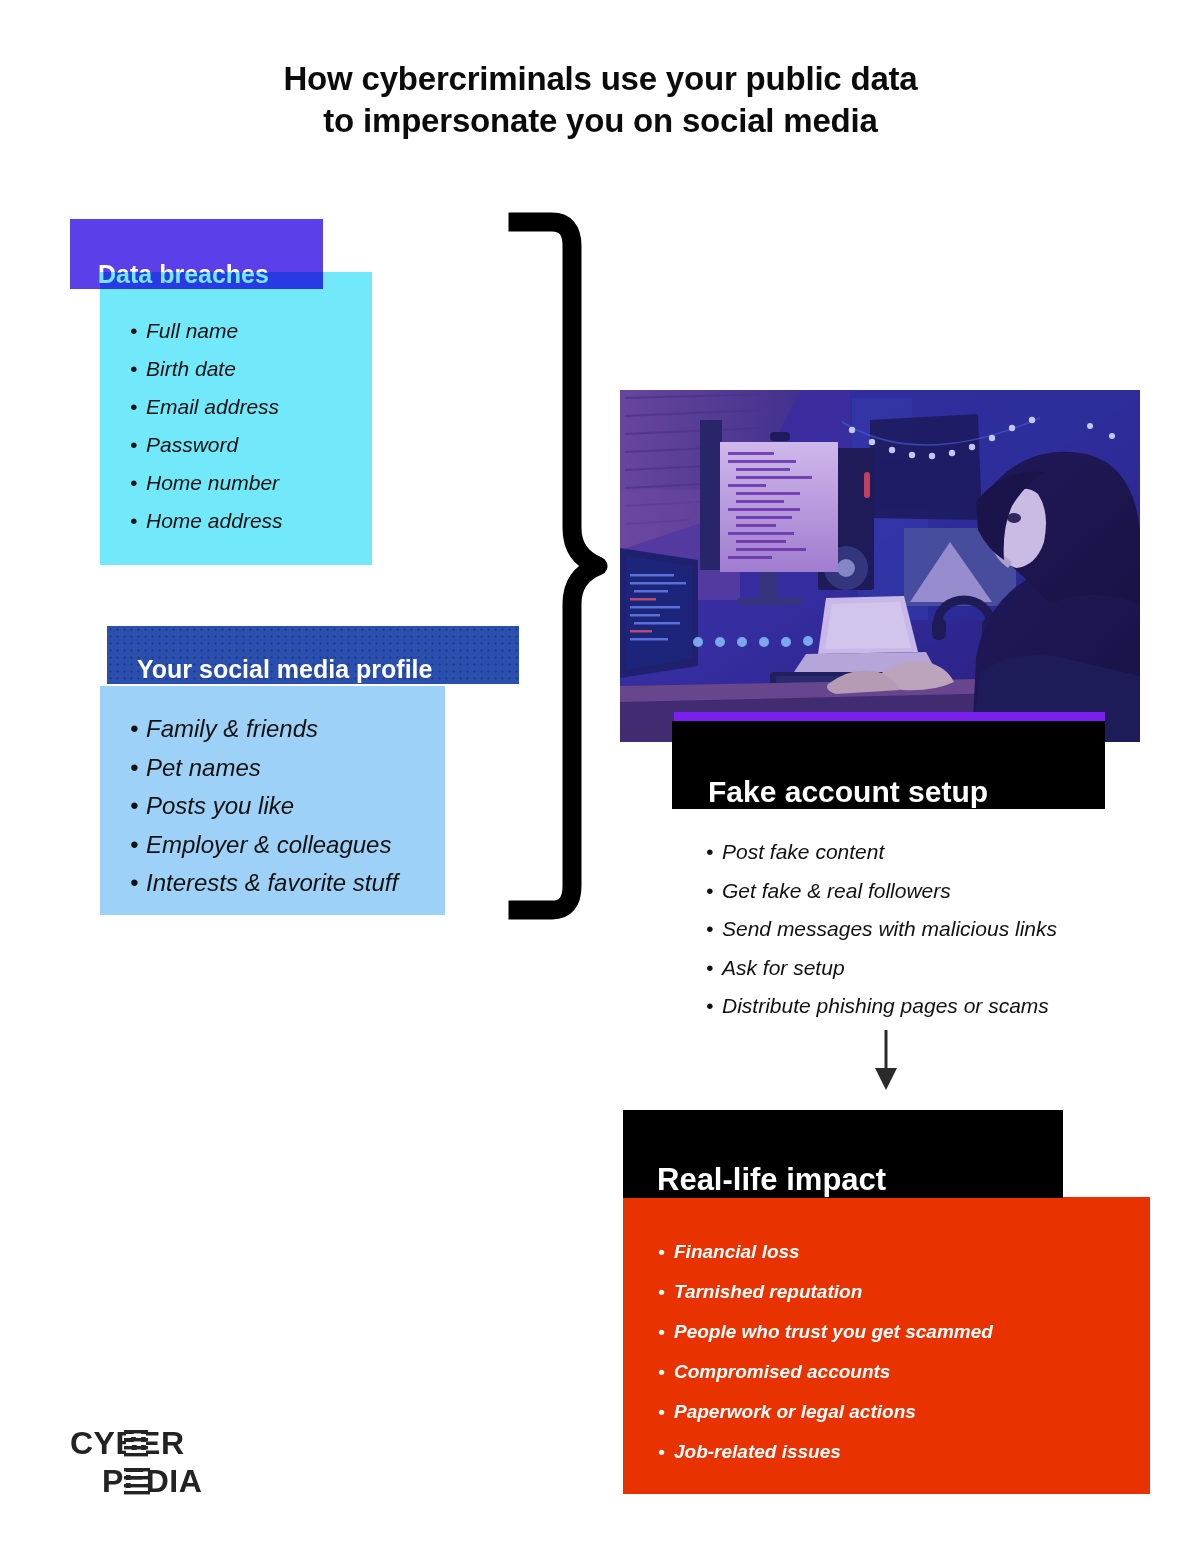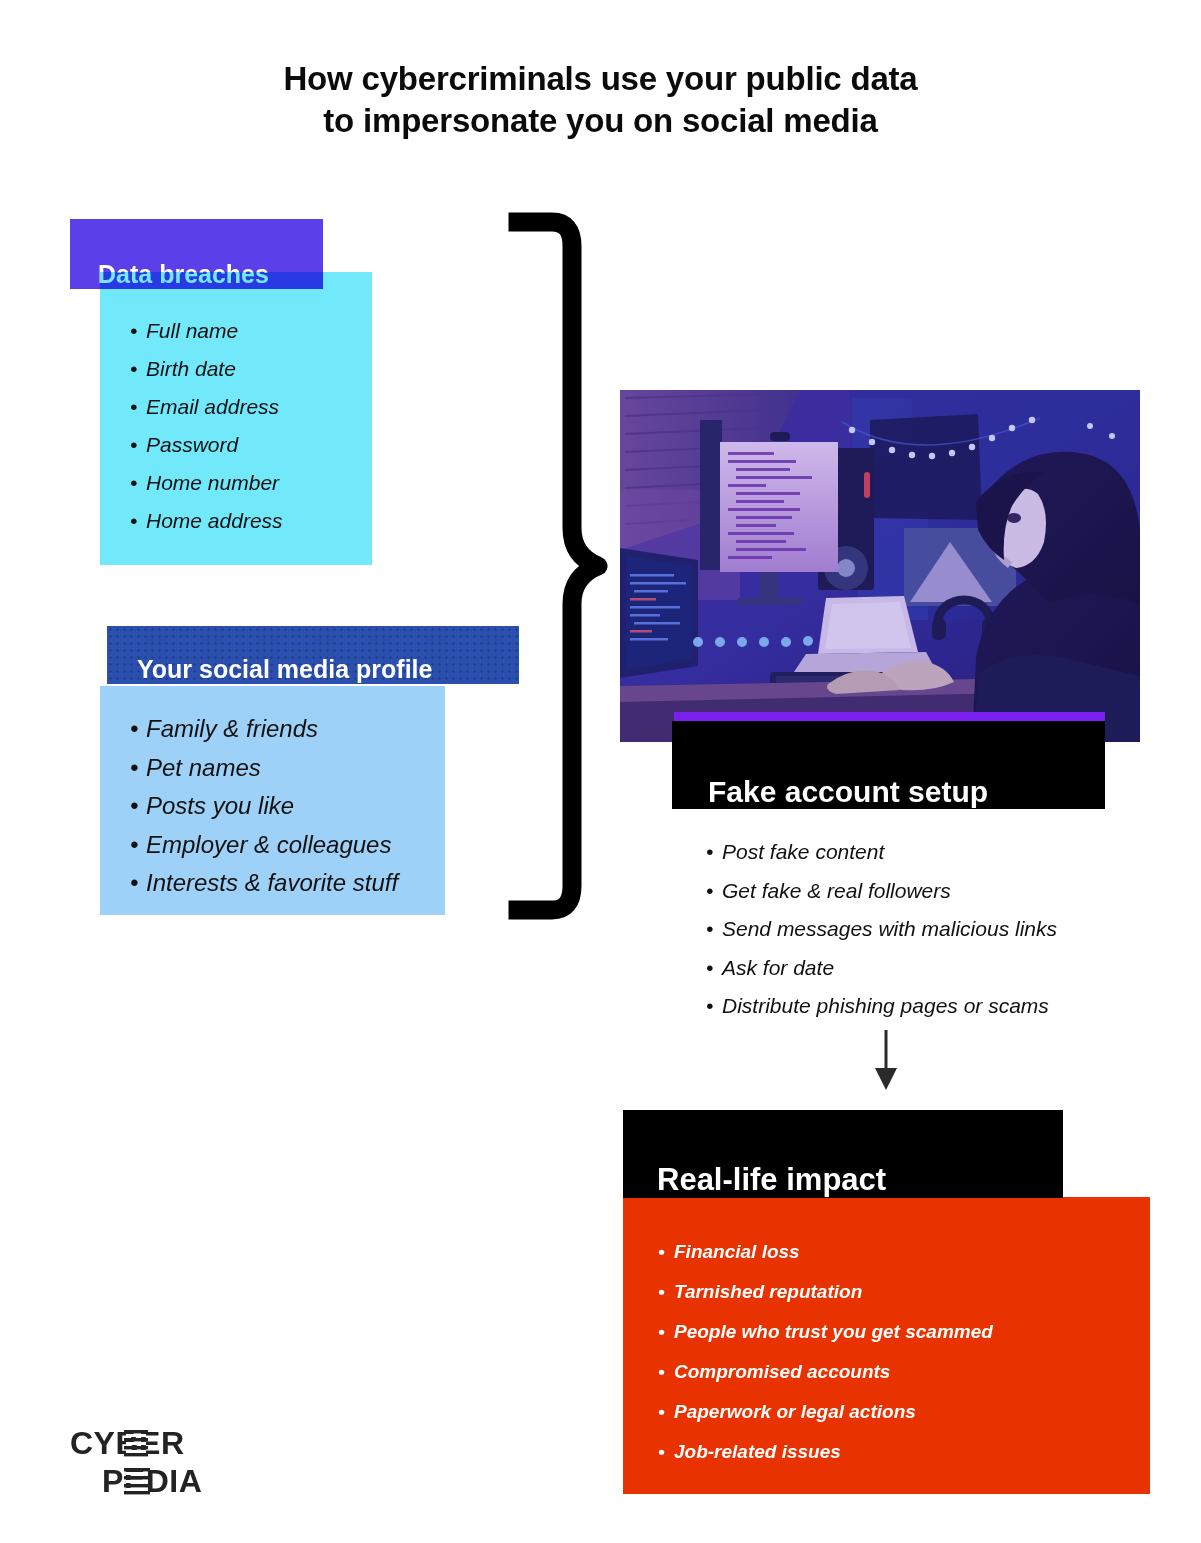--- a/index.html
+++ b/index.html
@@ -410,21 +410,21 @@
   </div>
 
   <div id="fake-accent"></div>
   <div class="card-head" id="fake-head">
     <span>Fake account setup</span>
   </div>
   <ul class="bullets" id="fake-list">
     <li>Post fake content</li>
     <li>Get fake &amp; real followers</li>
     <li>Send messages with malicious links</li>
-    <li>Ask for date</li>
+    <li>Ask for setup</li>
     <li>Distribute phishing pages or scams</li>
   </ul>
 
   <svg id="flow-arrow" viewBox="0 0 40 62">
     <line x1="20" y1="0" x2="20" y2="40" stroke="#2a2a2a" stroke-width="3"></line>
     <polygon points="9,38 31,38 20,60" fill="#2a2a2a"></polygon>
   </svg>
 
   <div class="card-body" id="impact-body"></div>
   <div class="card-head" id="impact-head">

